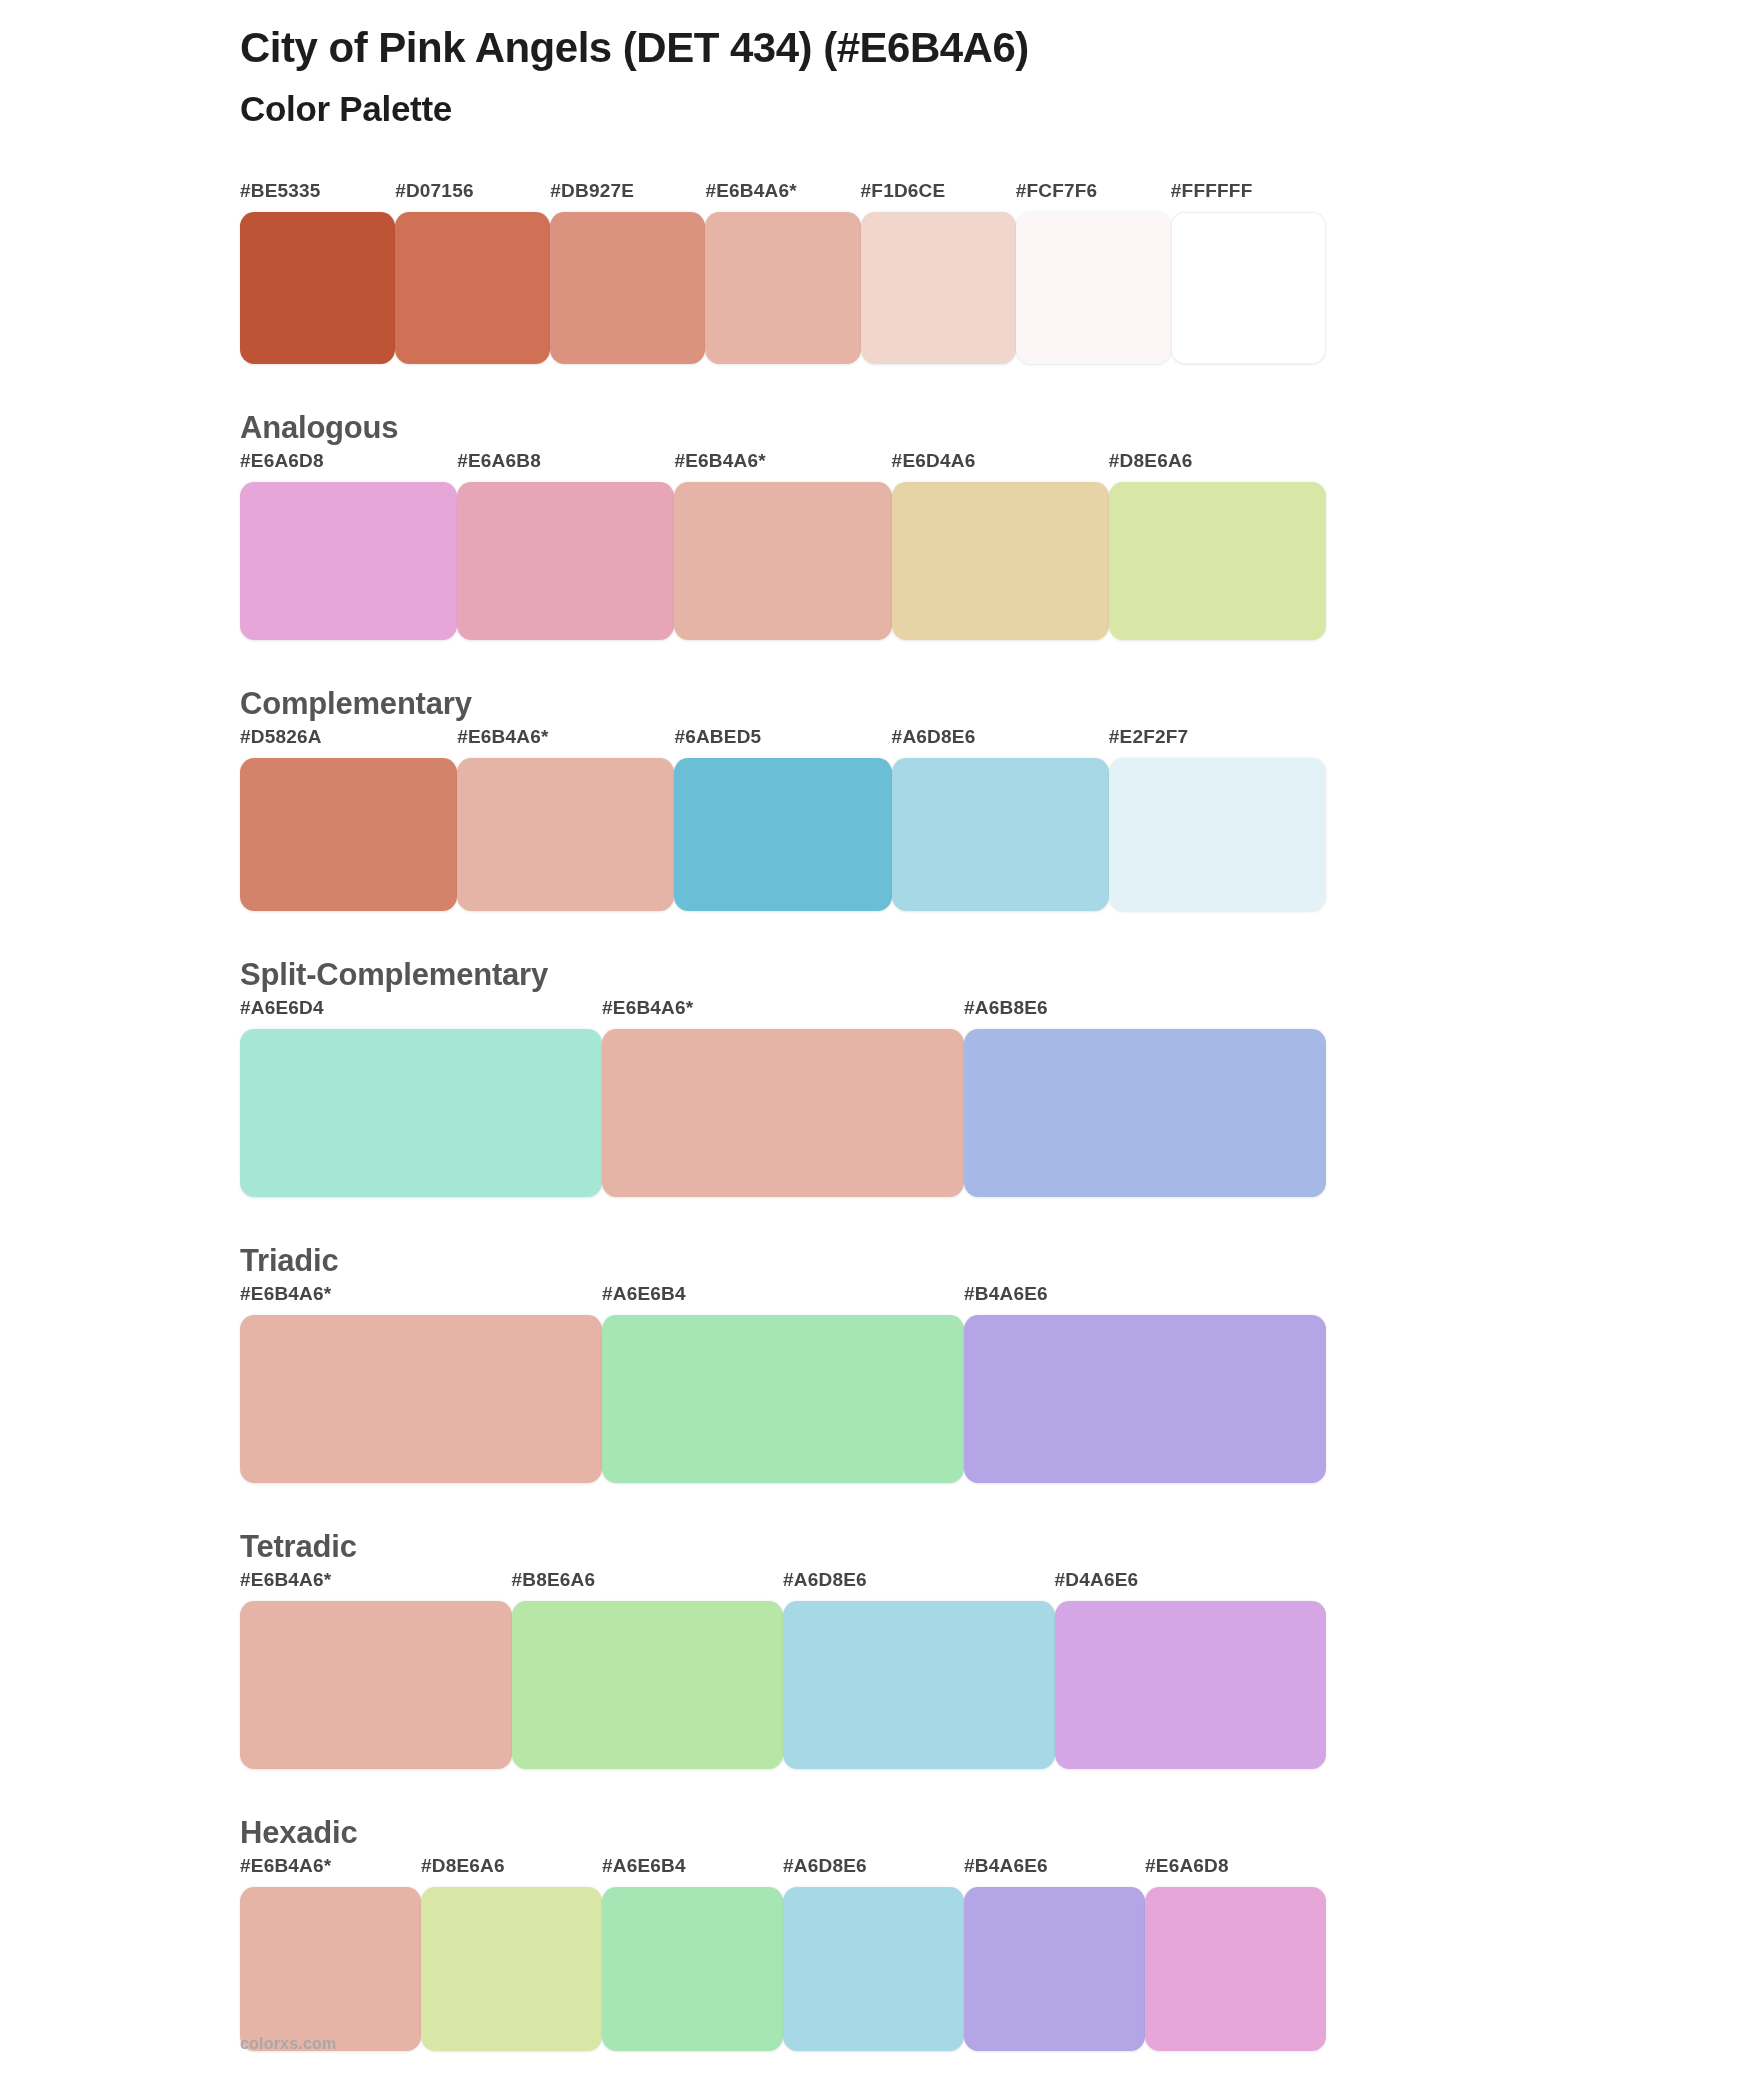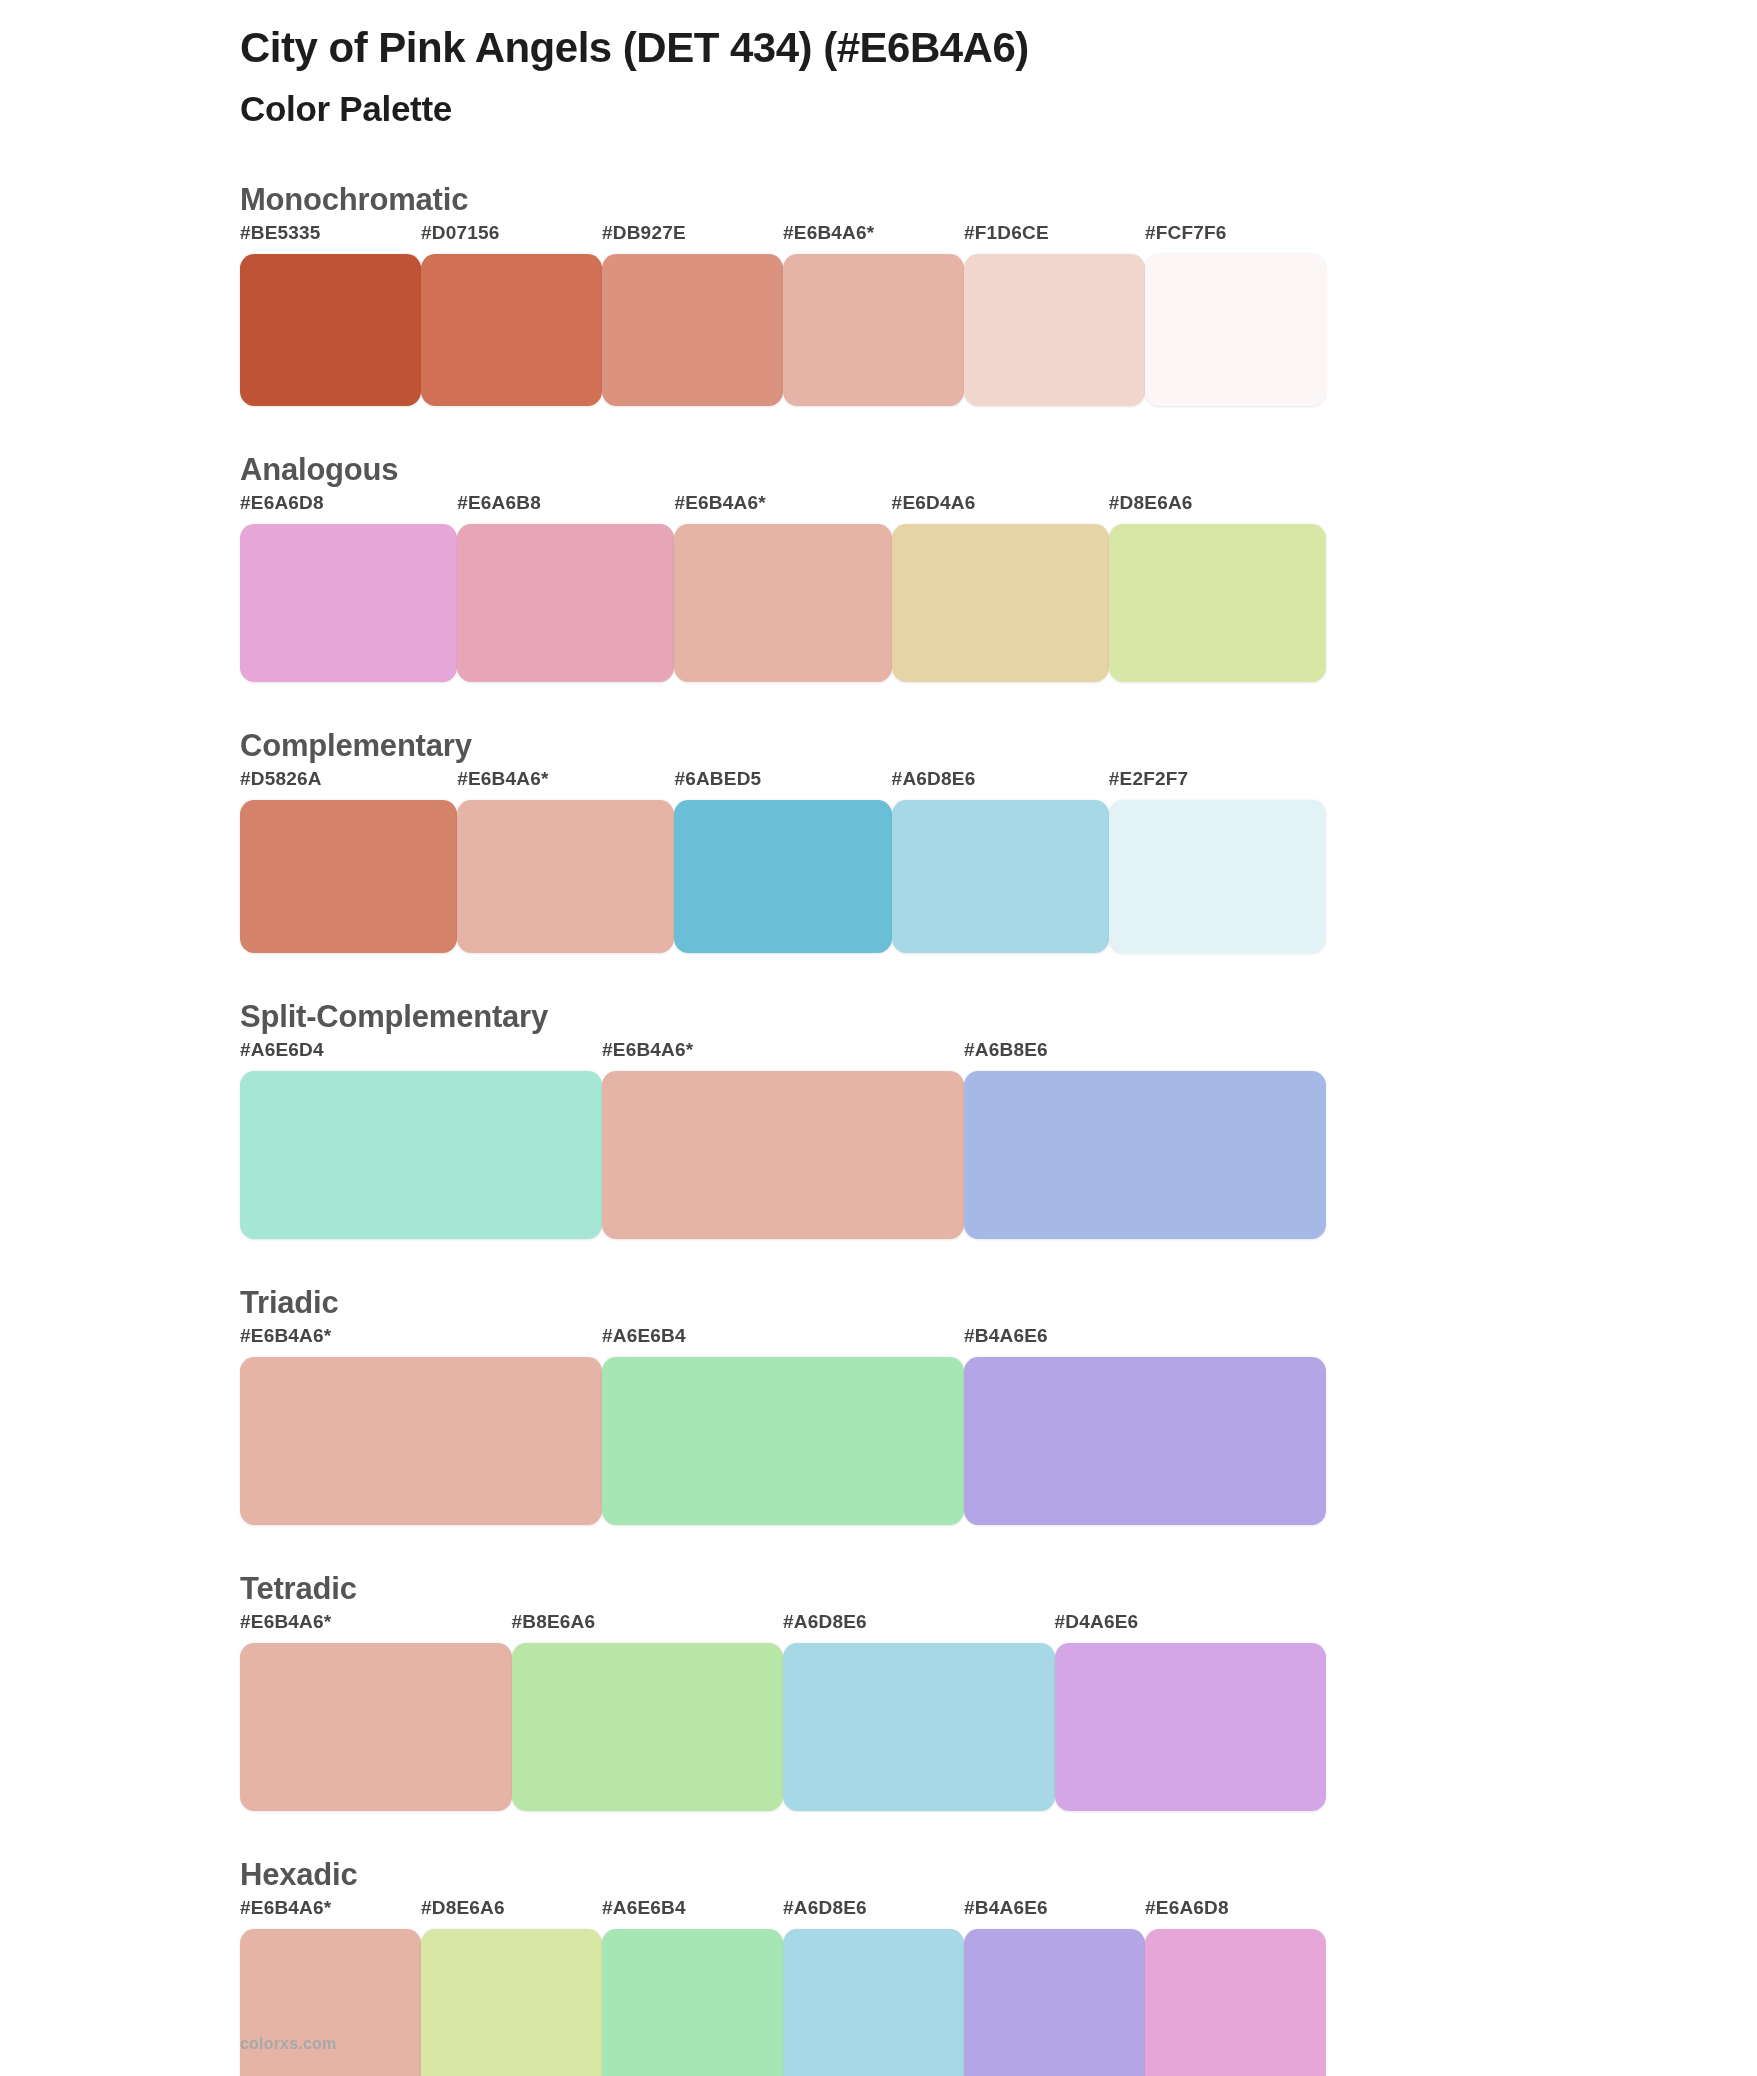--- a/index.html
+++ b/index.html
@@ -119,21 +119,20 @@
 <div class="page">
 
   <div class="header">
     <h1 class="page-title">City of Pink Angels (DET 434) (#E6B4A6)</h1>
     <h2 class="page-subtitle">Color Palette</h2>
   </div>
 
   <div class="sections" id="sections-root">
 
   <div class="section">
-        <div class="section-title">Monochromatic</div>
         <div class="swatch-row h-mono">
           <div class="swatch">
             <div class="swatch-label">#BE5335</div>
             <div class="swatch-chip" style="background: rgb(190, 83, 53);"></div>
           </div>
           <div class="swatch">
             <div class="swatch-label">#D07156</div>
             <div class="swatch-chip" style="background: rgb(208, 113, 86);"></div>
           </div>
           <div class="swatch">
@@ -144,20 +143,24 @@
             <div class="swatch-label">#E6B4A6*</div>
             <div class="swatch-chip" style="background: rgb(230, 180, 166);"></div>
           </div>
           <div class="swatch">
             <div class="swatch-label">#F1D6CE</div>
             <div class="swatch-chip" style="background: rgb(241, 214, 206);"></div>
           </div>
           <div class="swatch">
             <div class="swatch-label">#FCF7F6</div>
             <div class="swatch-chip" style="background: rgb(252, 247, 246);"></div>
+          </div>
+          <div class="swatch">
+            <div class="swatch-label">#FFFFFF</div>
+            <div class="swatch-chip" style="background: rgb(255, 255, 255); box-shadow: rgb(236, 236, 236) 0px 0px 0px 0.8px inset, rgba(0, 0, 0, 0.08) 0px 0.8px 2.4px;"></div>
           </div>
         </div>
       </div>
       <div class="section sec-gap">
         <div class="section-title">Analogous</div>
         <div class="swatch-row h-ana">
           <div class="swatch">
             <div class="swatch-label">#E6A6D8</div>
             <div class="swatch-chip" style="background: rgb(230, 166, 216);"></div>
           </div>

